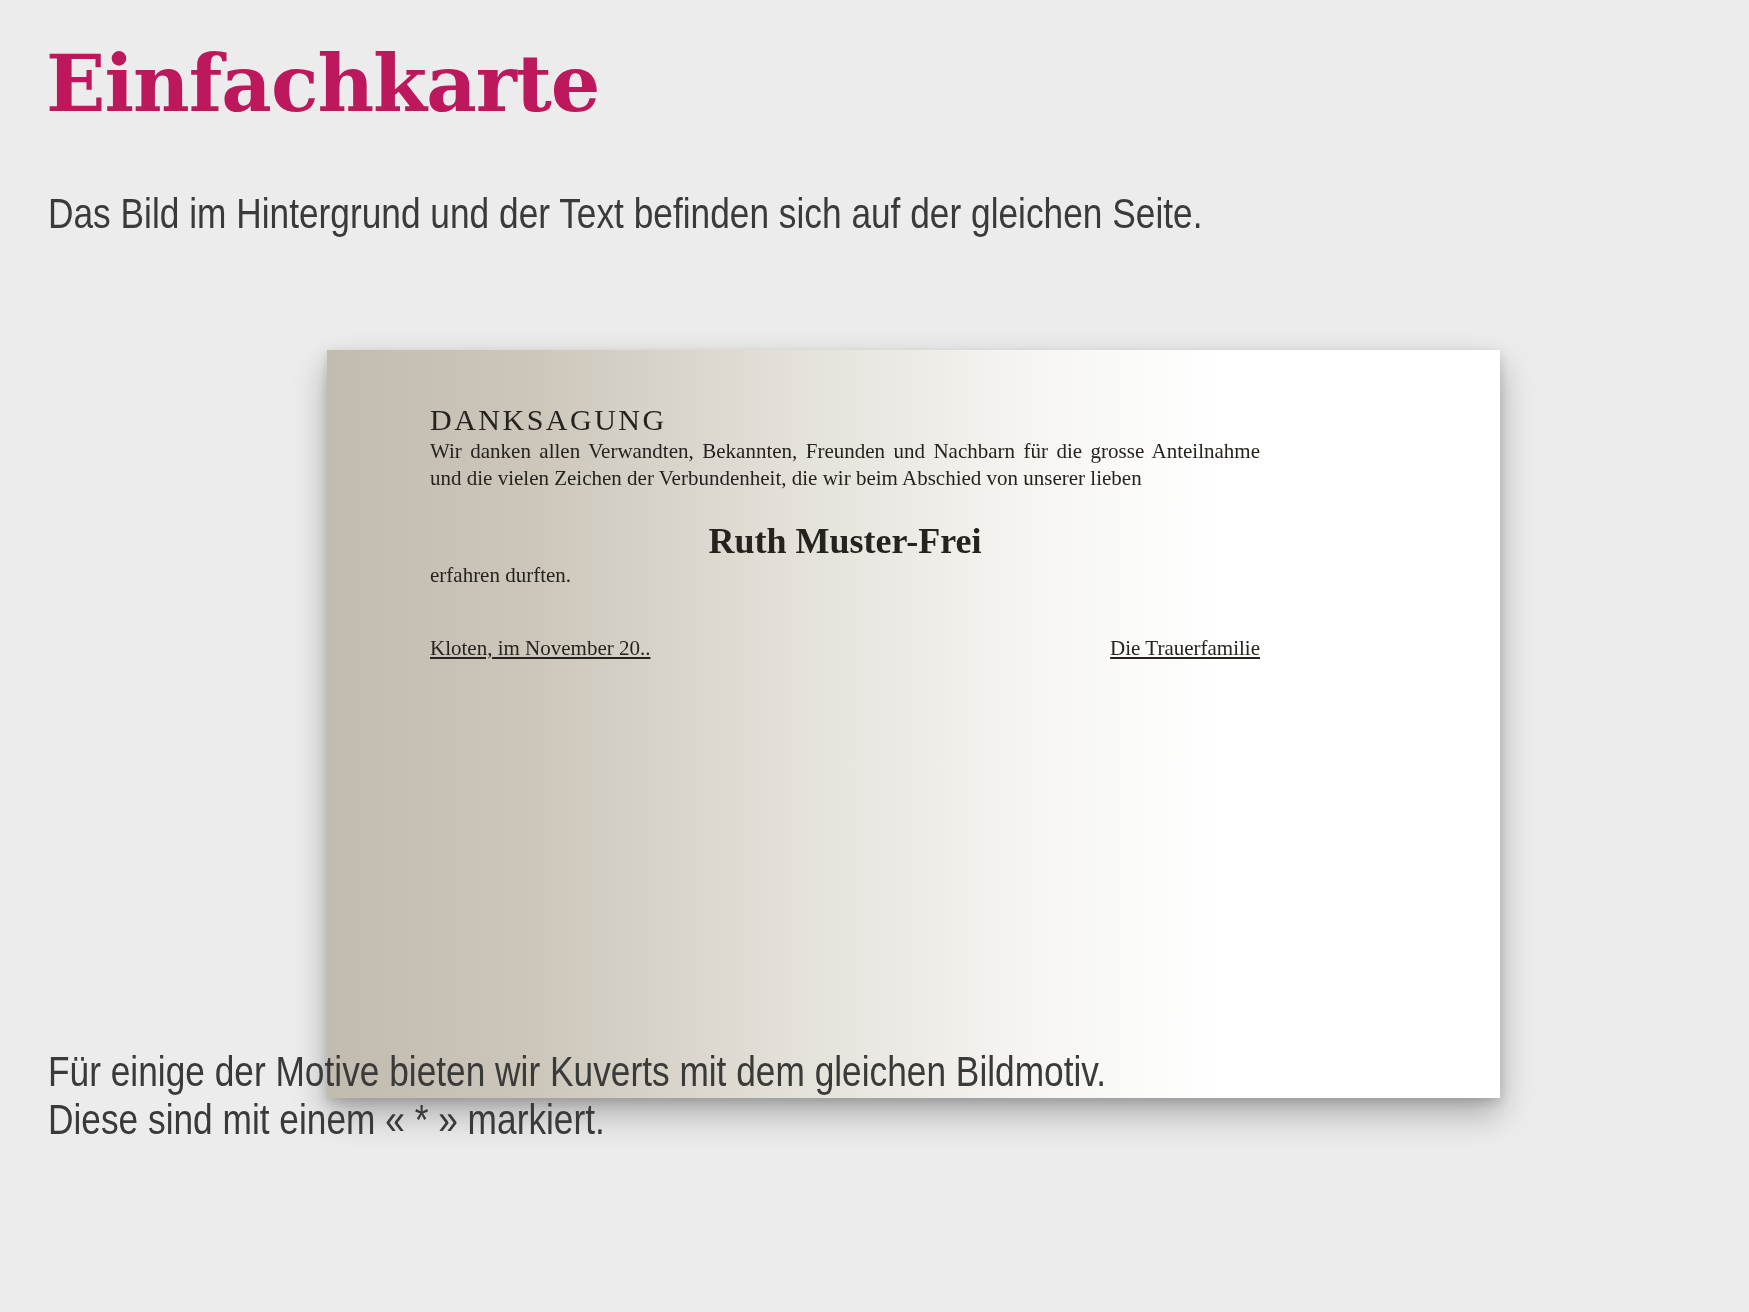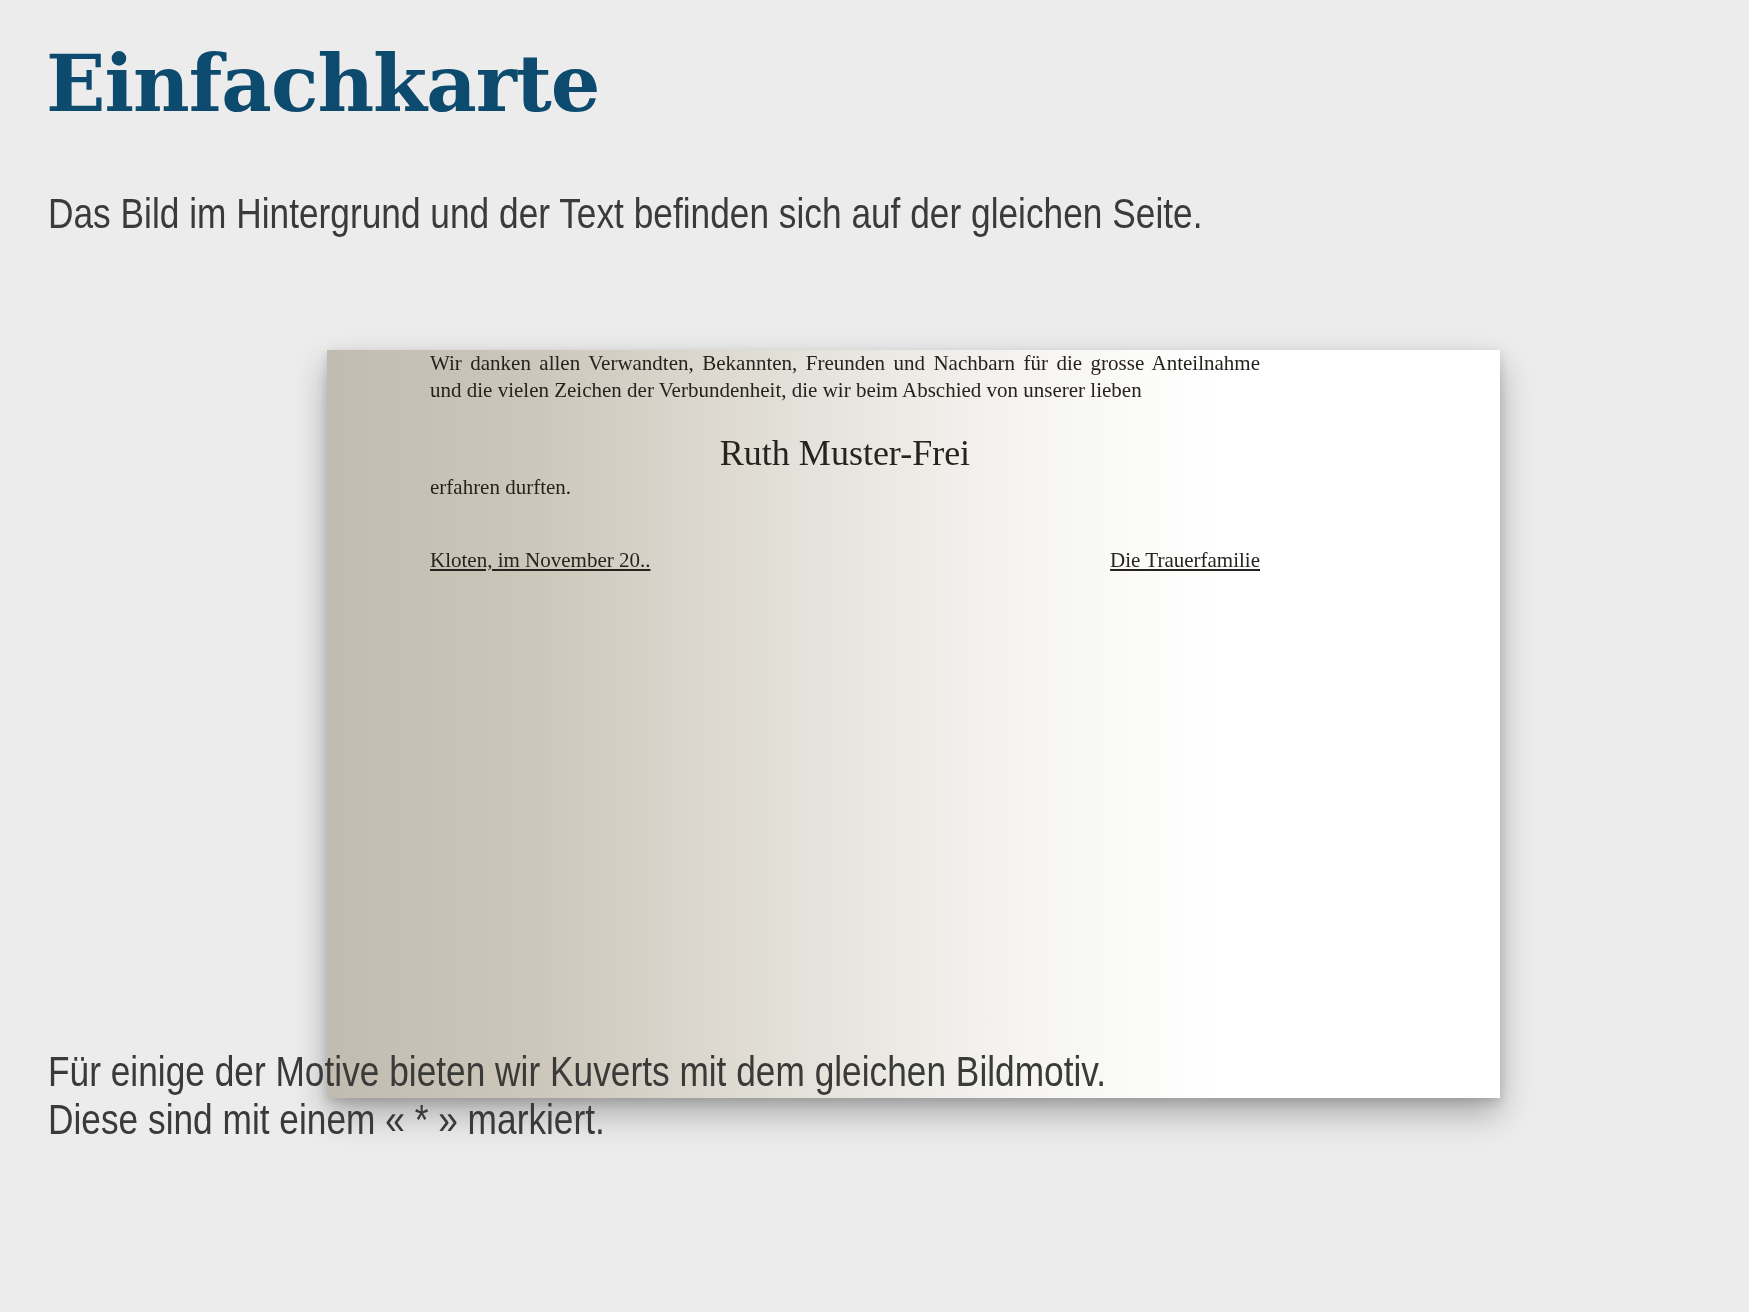--- a/index.html
+++ b/index.html
@@ -12,21 +12,21 @@
   }
 
   .page-title {
     position: absolute;
     left: 46px;
     top: 38px;
     font-family: "DejaVu Serif", serif;
     font-weight: 700;
     font-size: 78px;
     letter-spacing: -1px;
-    color: #0c4a6e;
+    color: #be185d;
   }
 
   .page-subtitle {
     position: absolute;
     left: 48px;
     top: 190px;
     font-size: 42px;
     color: #3a3a39;
     transform: scaleX(0.84);
     transform-origin: left top;
@@ -68,21 +68,21 @@
     font-weight: 400;
   }
 
   .card-inner p { margin: 0; }
 
   .para-intro   { margin-top: 31px; text-align: justify; }
   .deceased-name{
     margin-top: 28px;
     font-size: 36px;
     line-height: 42px;
-    font-weight: 400;
+    font-weight: 700;
     text-align: center;
   }
   .para-after   { margin-top: 24px; }
   .para-2       { margin-top: 12px; text-align: justify; }
   .para-3       { margin-top: 11px; text-align: justify; }
   .para-4       { margin-top: 12px; }
 
   .card-footer-row {
     margin-top: 46px;
     display: flex;
@@ -106,20 +106,21 @@
 </head>
 <body>
 
 <h1 class="page-title">Einfachkarte</h1>
 
 <div class="page-subtitle">Das Bild im Hintergrund und der Text befinden sich auf der gleichen Seite.</div>
 
 <div class="card">
   <div class="card-inner">
 
+    <div class="card-heading">DANKSAGUNG</div>
 
     <p class="para-intro">Wir danken allen Verwandten, Bekannten, Freunden und Nachbarn für die grosse Anteilnahme und die vielen Zeichen der Verbundenheit, die wir beim Abschied von unserer lieben</p>
 
     <div class="deceased-name">Ruth Muster-Frei</div>
 
     <p class="para-after">erfahren durften.</p>
 
 
 
 

